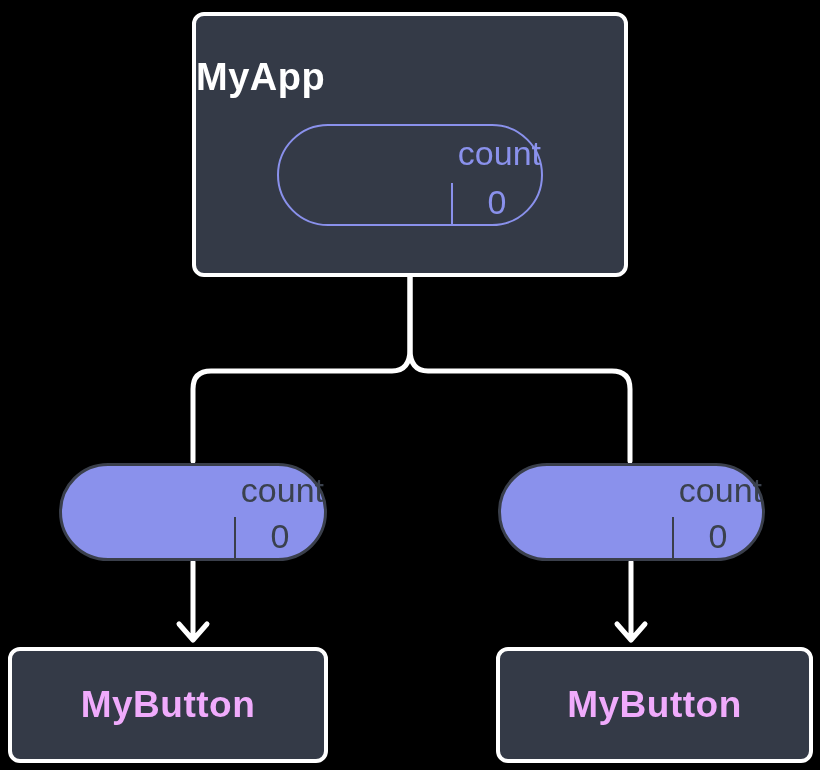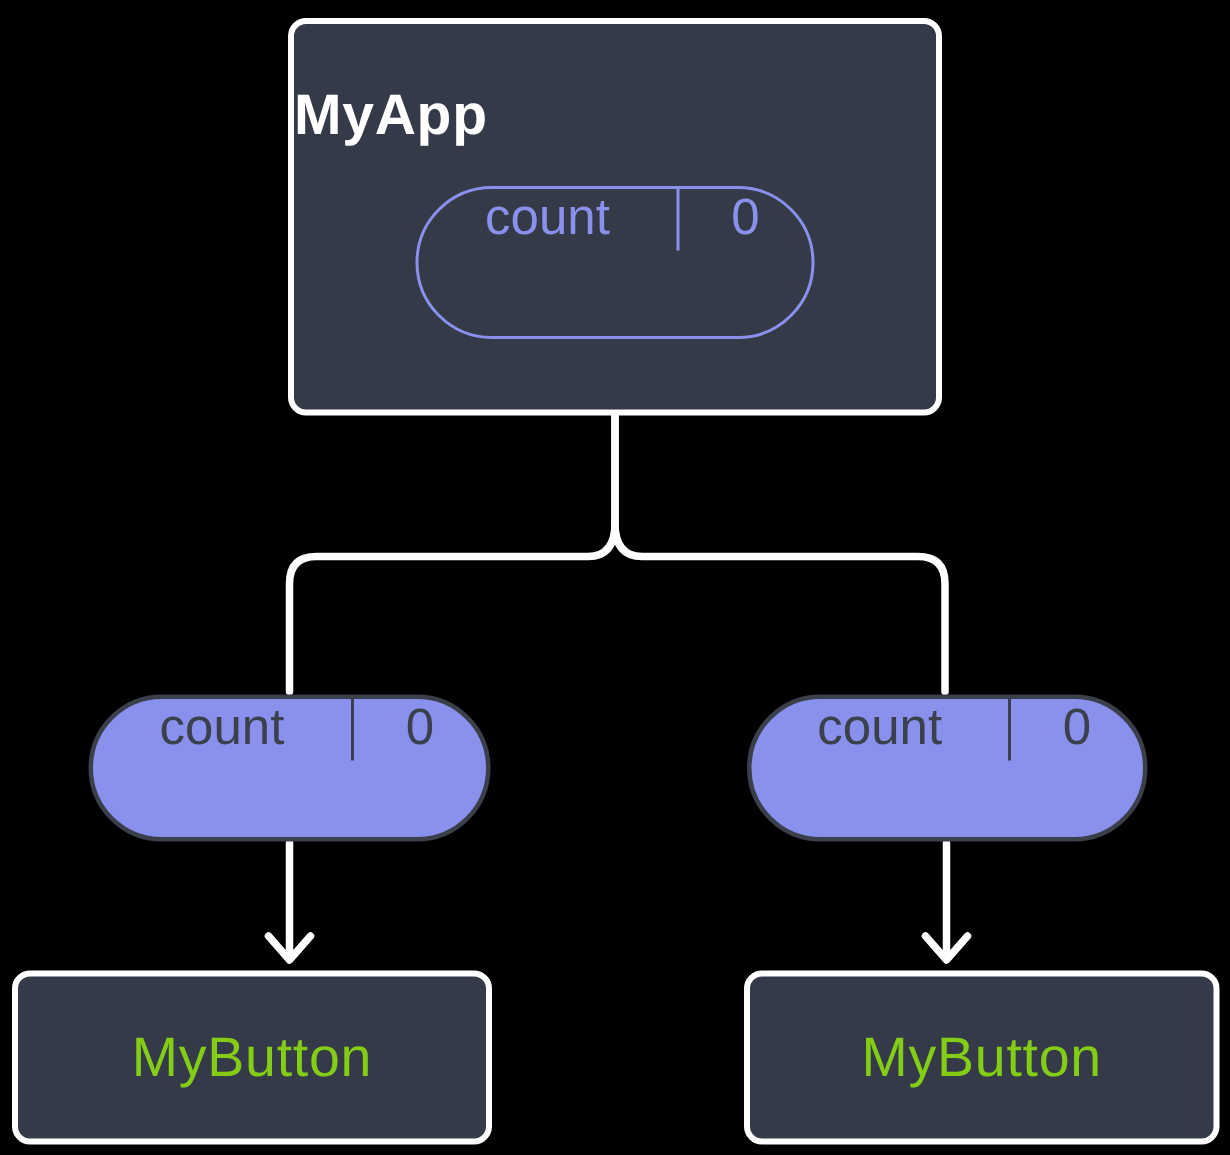--- a/index.html
+++ b/index.html
@@ -31,23 +31,24 @@
     top: 40px;
     text-align: left;
     color: #ffffff;
     font-size: 38px;
     font-weight: bold;
     letter-spacing: 0.5px;
   }
   .pill {
     position: absolute;
     display: flex;
-    align-items: flex-start;
+    align-items: flex-end;
     box-sizing: border-box;
     z-index: 2;
+    flex-direction: column;
   }
   .pill-state {
     left: 81px; top: 108px;
     width: 266px; height: 102px;
     border: 2px solid #8a91ec;
     border-radius: 51px;
     color: #8a91ec;
   }
   .pill-state .pill-value { border-left: 2px solid #8a91ec; }
   .pill-prop {
@@ -68,23 +69,23 @@
     padding-bottom: 2px;
     box-sizing: border-box;
   }
   .pill-name { flex: 1; }
   .pill-value { width: 90px; }
   .node-child {
     width: 320px; height: 116px;
     display: flex;
     align-items: center;
     justify-content: center;
-    color: #84cc16;
+    color: #f0abfc;
     font-size: 37px;
-    font-weight: normal;
+    font-weight: bold;
     letter-spacing: 0.5px;
   }
   .node-child-left  { left: 8px;   top: 647px; }
   .node-child-right { left: 496px; top: 647px; width: 317px; }
 </style>
 </head>
 <body>
 
 <div class="stage">
 

